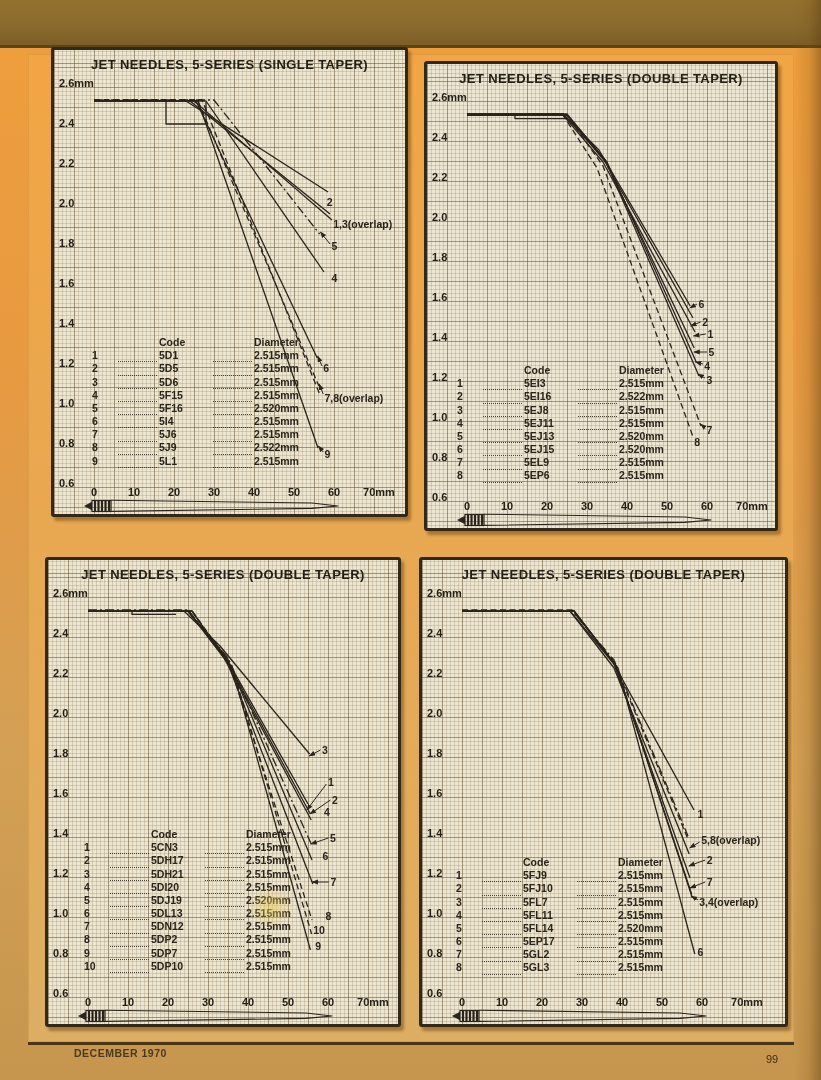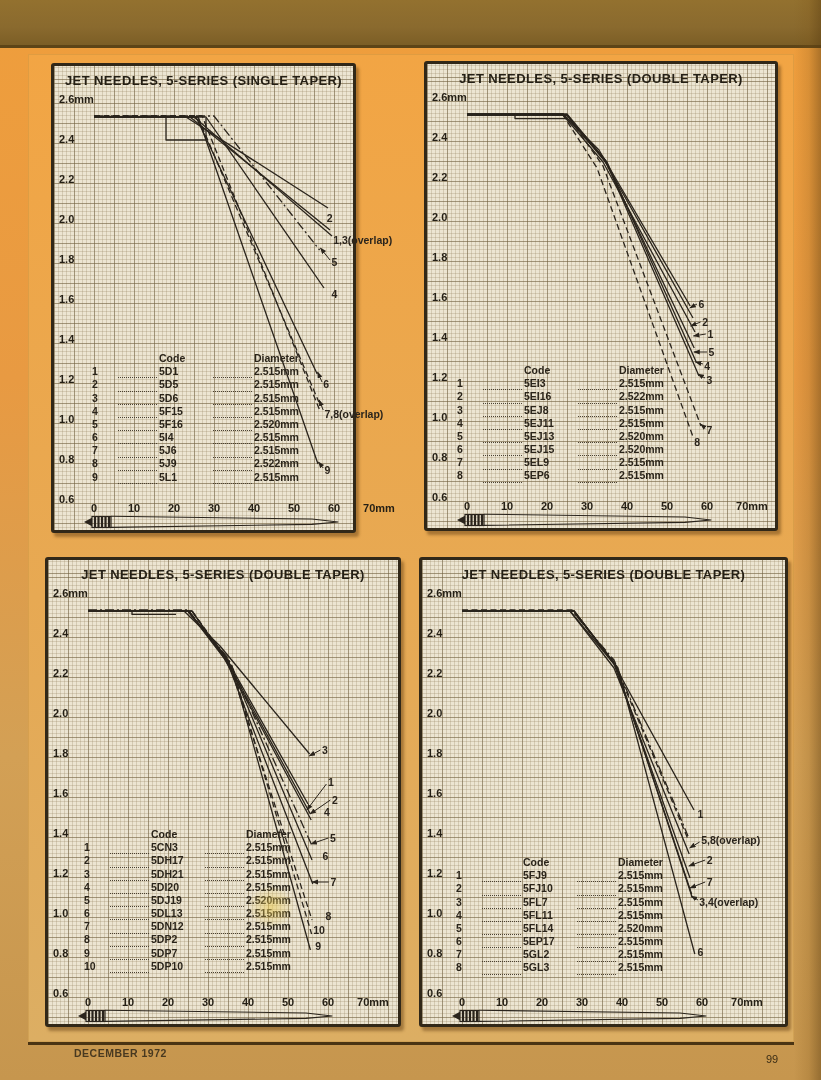--- a/index.html
+++ b/index.html
@@ -69,21 +69,21 @@
     position:absolute;left:766px;top:1053px;font-size:11px;color:#3c2e16;font-weight:400;
   }
 </style>
 </head>
 <body>
 
 <div class="page">
   <div class="top-band"></div>
   <div class="content-panel"></div>
 
-  <section class="chart-panel" style="left:51px;top:63px;width:305px;padding-left:21px;">
+  <section class="chart-panel" style="left:51px;top:47px;width:357px;padding-left:21px;">
       <div class="chart-title">JET NEEDLES, 5-SERIES (SINGLE TAPER)</div>
       <div class="ytick" style="top: 27px;">2.6mm</div>
       <div class="ytick" style="top: 67px;">2.4</div>
       <div class="ytick" style="top: 107px;">2.2</div>
       <div class="ytick" style="top: 147px;">2.0</div>
       <div class="ytick" style="top: 187px;">1.8</div>
       <div class="ytick" style="top: 227px;">1.6</div>
       <div class="ytick" style="top: 267px;">1.4</div>
       <div class="ytick" style="top: 307px;">1.2</div>
       <div class="ytick" style="top: 347px;">1.0</div>
@@ -614,17 +614,17 @@
     <line x1="48" y1="450.5" x2="48" y2="461.5" stroke="#2a241c" stroke-width="2.2"></line>
     <line x1="51.5" y1="450.5" x2="51.5" y2="461.5" stroke="#2a241c" stroke-width="2.2"></line>
     <line x1="55" y1="450.5" x2="55" y2="461.5" stroke="#2a241c" stroke-width="2.2"></line>
     <path d="M57,450.2 L258,453 L284,456 L258,458.4 L57,461.4" fill="none" stroke="#2a241c" stroke-width="1.1" stroke-linejoin="round"></path>
   </g>
       </svg>
     </section>
 
   <div class="stain"></div>
 
-  <div class="footer-left">DECEMBER 1972</div>
+  <div class="footer-left">DECEMBER 1970</div>
   <div class="page-number">99</div>
 
   <div class="page-edge-right"></div>
 </div>
 
 </body></html>

